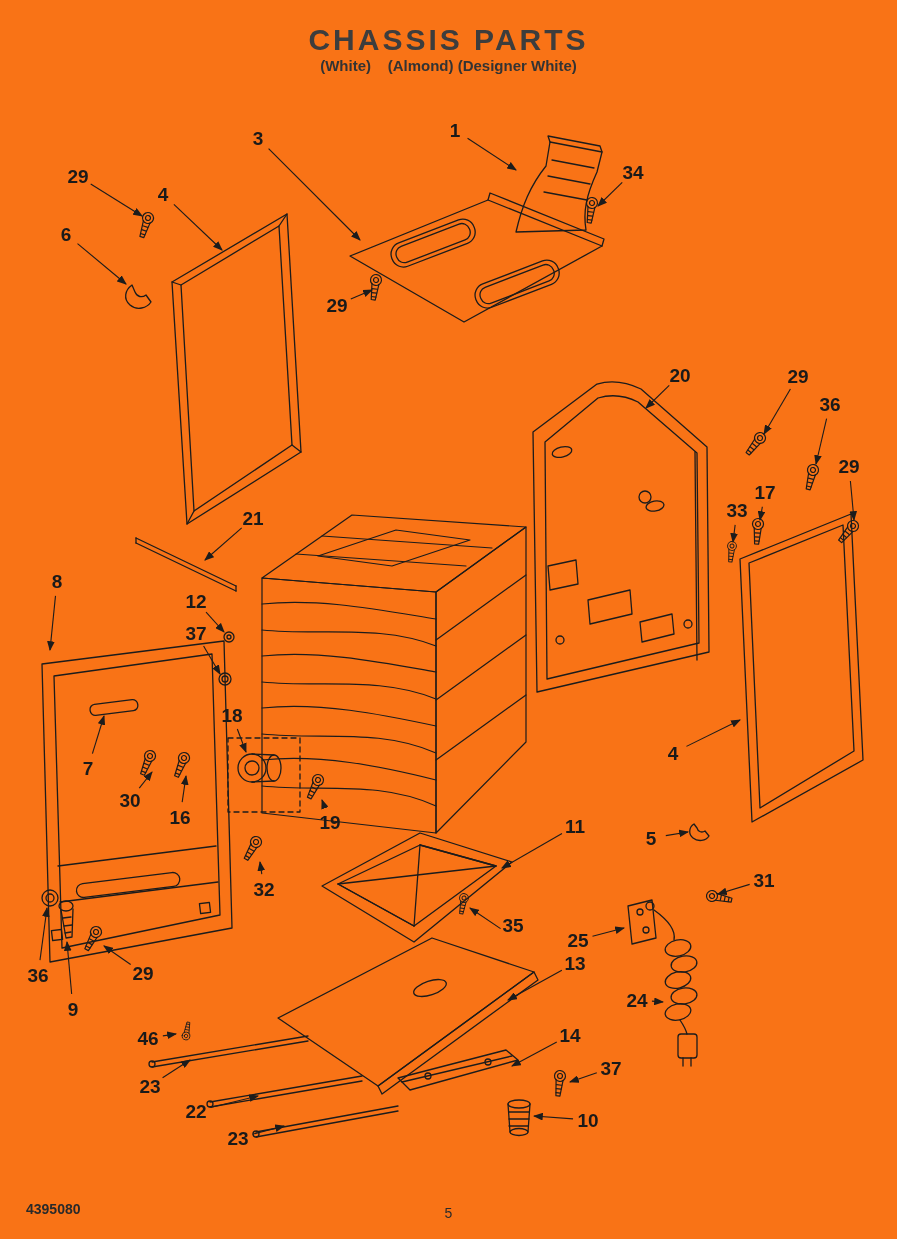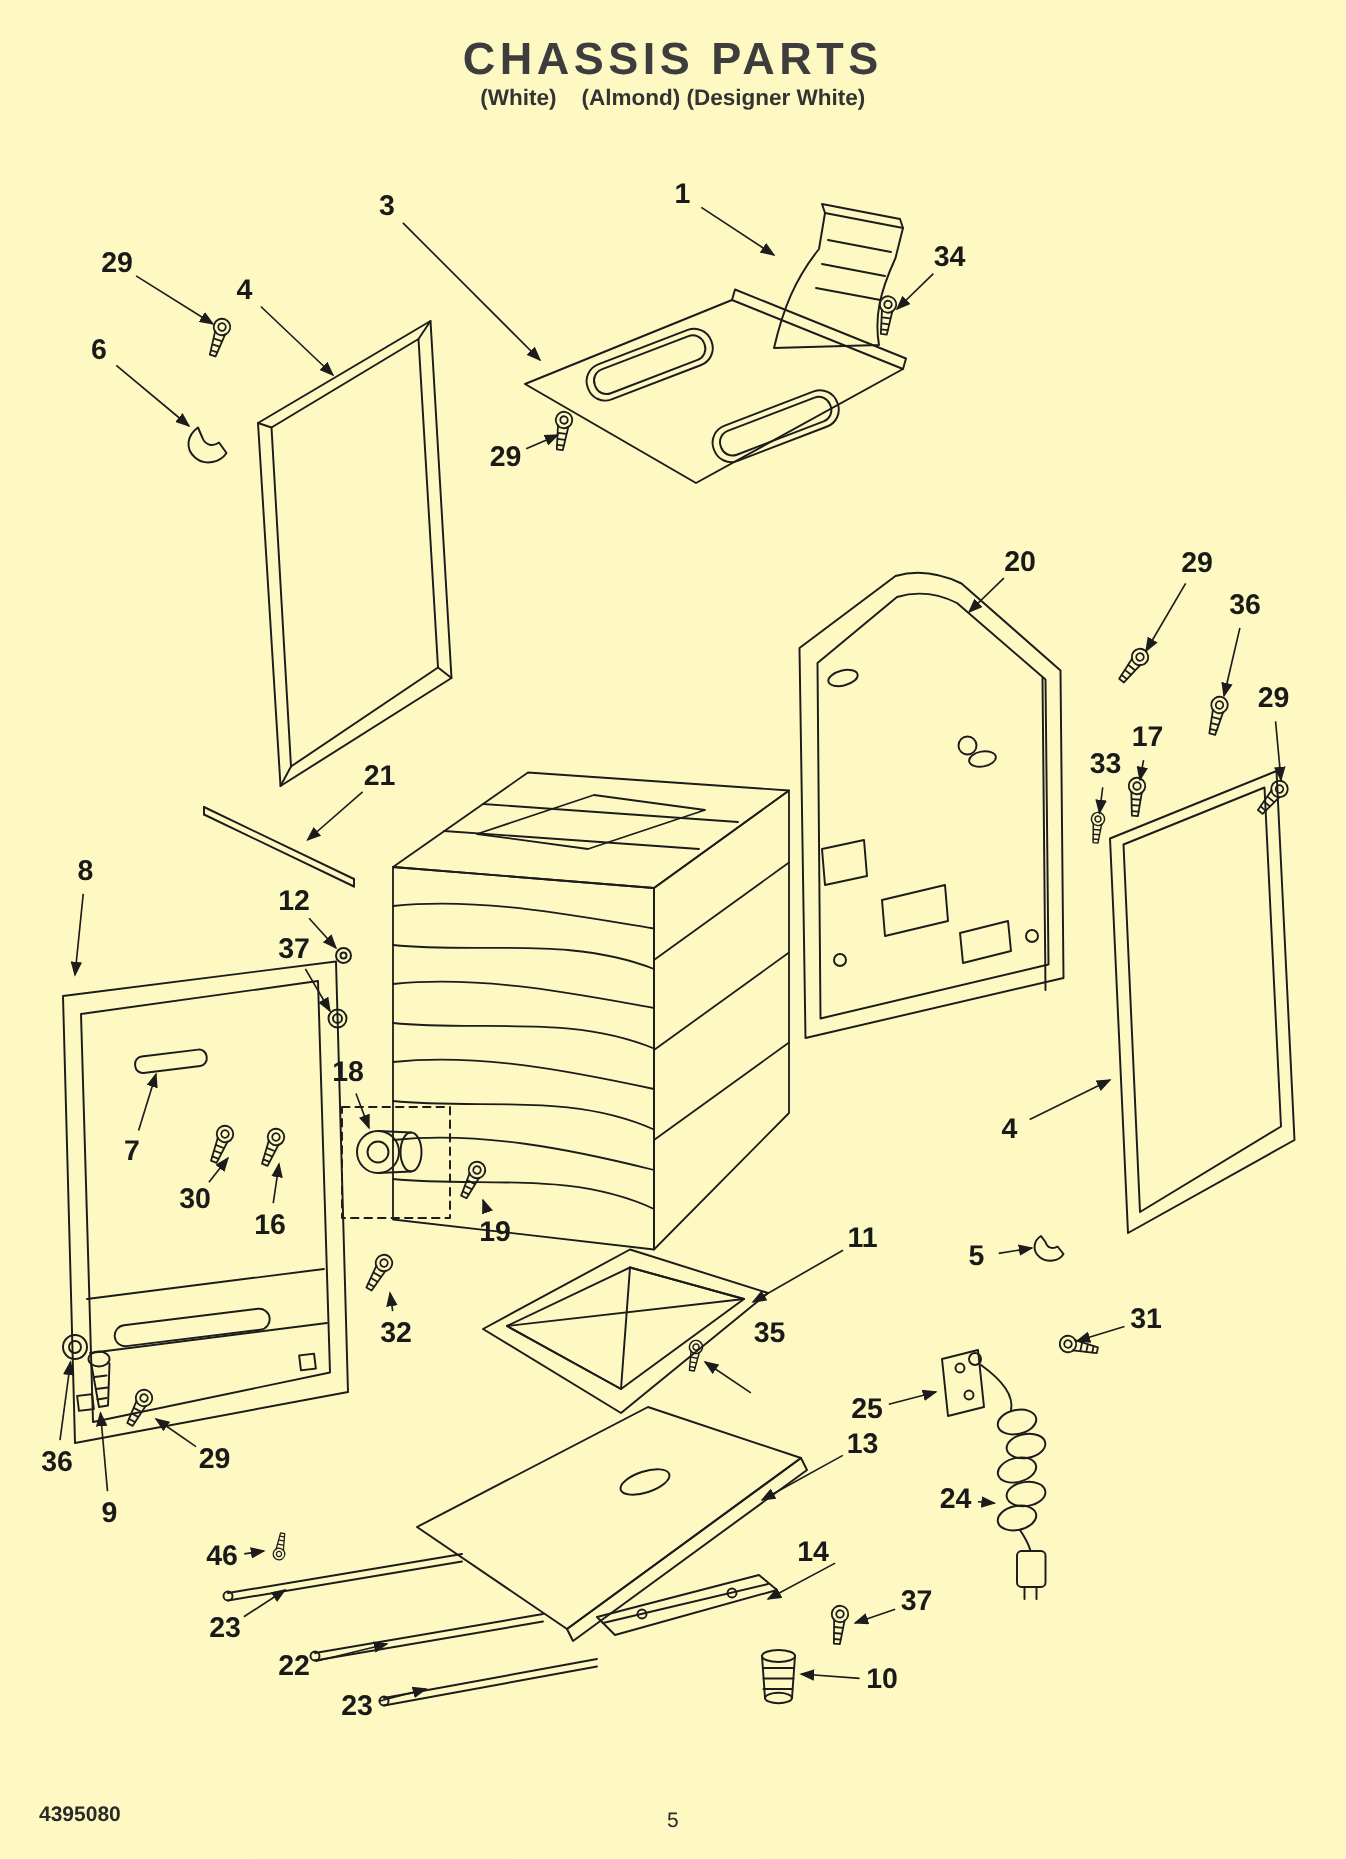--- a/index.html
+++ b/index.html
@@ -1,20 +1,20 @@
 <!DOCTYPE html>
 <html><head>
 <meta charset="utf-8">
 <style>
   html,body{margin:0;padding:0}
   body{
     width:897px;height:1239px;position:relative;overflow:hidden;
     background:#ffffff;font-family:"Liberation Sans",sans-serif;
   }
-  .page{position:absolute;inset:0;background:#fef9c3}
+  .page{position:absolute;inset:0;background:#f97316}
   .header{position:absolute;top:24px;left:0;right:0;text-align:center;color:#3d3d3d}
   .title{font-size:30px;font-weight:bold;letter-spacing:3px;line-height:1.05}
   .models{font-size:17px;font-weight:bold;color:#333;margin-top:2px;letter-spacing:.3px}
   .colors{font-size:15px;font-weight:bold;color:#333;margin-top:1px;white-space:pre}
   svg.diagram{position:absolute;left:0;top:0}
   #callout-layer{position:absolute;inset:0;pointer-events:none}
   .callout{
     position:absolute;transform:translate(-50%,-50%);
     font-size:19px;font-weight:bold;color:#1a1a1a;line-height:1;
     font-family:"Liberation Sans",sans-serif;
@@ -327,33 +327,33 @@
       <div class="callout" style="left: 196px; top: 633px;">37</div>
       <div class="callout" style="left: 88px; top: 768px;">7</div>
       <div class="callout" style="left: 130px; top: 800px;">30</div>
       <div class="callout" style="left: 180px; top: 817px;">16</div>
       <div class="callout" style="left: 232px; top: 715px;">18</div>
       <div class="callout" style="left: 330px; top: 822px;">19</div>
       <div class="callout" style="left: 264px; top: 889px;">32</div>
       <div class="callout" style="left: 575px; top: 826px; text-align: right;">11</div>
       <div class="callout" style="left: 673px; top: 753px;">4</div>
       <div class="callout" style="left: 651px; top: 838px;">5</div>
-      <div class="callout" style="left: 513px; top: 889px;">35</div>
+      <div class="callout" style="left: 513px; top: 925px;">35</div>
       <div class="callout" style="left: 578px; top: 940px;">25</div>
       <div class="callout" style="left: 764px; top: 880px;">31</div>
       <div class="callout" style="left: 637px; top: 1000px;">24</div>
       <div class="callout" style="left: 575px; top: 963px;">13</div>
       <div class="callout" style="left: 38px; top: 975px;">36</div>
       <div class="callout" style="left: 73px; top: 1009px;">9</div>
       <div class="callout" style="left: 143px; top: 973px;">29</div>
       <div class="callout" style="left: 148px; top: 1038px;">46</div>
       <div class="callout" style="left: 150px; top: 1086px;">23</div>
       <div class="callout" style="left: 196px; top: 1111px;">22</div>
       <div class="callout" style="left: 238px; top: 1138px;">23</div>
-      <div class="callout" style="left: 542px; top: 1035px;">14</div>
+      <div class="callout" style="left: 570px; top: 1035px;">14</div>
       <div class="callout" style="left: 611px; top: 1068px;">37</div>
       <div class="callout" style="left: 588px; top: 1120px;">10</div>
     </div>
 
   <div class="footer-left">4395080</div>
   <div class="footer-center">5</div>
 
 </div>
 
 </body></html>

